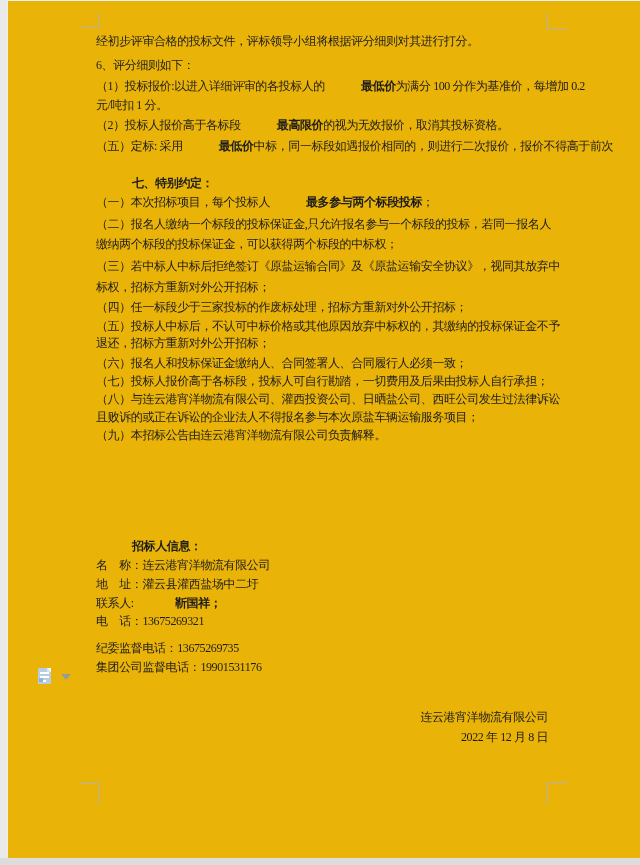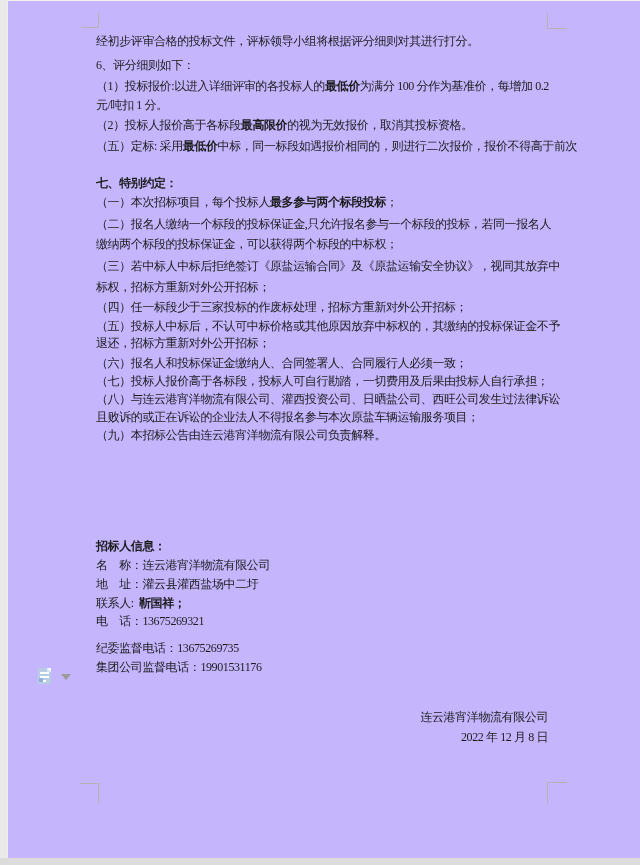--- a/index.html
+++ b/index.html
@@ -5,36 +5,36 @@
   html,body{margin:0;padding:0;}
   body{
     width:640px;height:865px;position:relative;overflow:hidden;
     background:#ffffff;
     font-family:"Liberation Serif","DejaVu Serif",serif;
     color:#1c1c1c;
   }
   .strip-left{position:absolute;left:0;top:0;width:7px;height:865px;background:#e9e9e9;}
   .strip-bottom{position:absolute;left:0;top:858px;width:640px;height:7px;background:#dcdcdc;}
   .strip-top{position:absolute;left:0;top:0;width:640px;height:1px;background:#f3f3f3;}
-  .page{position:absolute;left:7px;top:1px;width:633px;height:857px;background:#c4b5fd;border-left:1px solid #ededed;}
+  .page{position:absolute;left:7px;top:1px;width:633px;height:857px;background:#eab308;border-left:1px solid #ededed;}
 
   
   .crop{position:absolute;border:0 solid #b3b3b3;}
   .crop-tl{left:73px;top:12px;width:17px;height:14px;border-right-width:1px;border-bottom-width:1px;}
   .crop-tr{left:539px;top:12px;width:19px;height:15px;border-left-width:1px;border-bottom-width:1px;}
   .crop-bl{left:72px;top:782px;width:18px;height:20px;border-top-width:1px;border-right-width:1px;}
   .crop-br{left:539px;top:781px;width:19px;height:21px;border-top-width:1px;border-left-width:1px;}
 
   .doc{position:absolute;left:88px;top:0;width:452px;height:800px;}
   .line{
     position:absolute;left:0;
     font-size:12px;line-height:14px;letter-spacing:-0.4px;
     white-space:pre;
   }
-  .b{font-weight:bold;}
+  .b{font-weight:bold;padding-left:36px;}
   .right{left:auto;right:0;}
 
   
   .annot{position:absolute;left:30px;top:666px;width:16px;height:18px;}
   .annot .sheet{position:absolute;left:0;top:1px;width:13px;height:16px;background:#b8cce4;}
   .annot .fold{position:absolute;left:9px;top:1px;width:0;height:0;
     border-left:4px solid #d7e2f2;border-top:4px solid #ffffff;}
   .annot .l1,.annot .l2,.annot .l3{position:absolute;left:2px;height:2px;background:#ffffff;}
   .annot .l1{top:5px;width:9px;}
   .annot .l2{top:9px;width:9px;}

